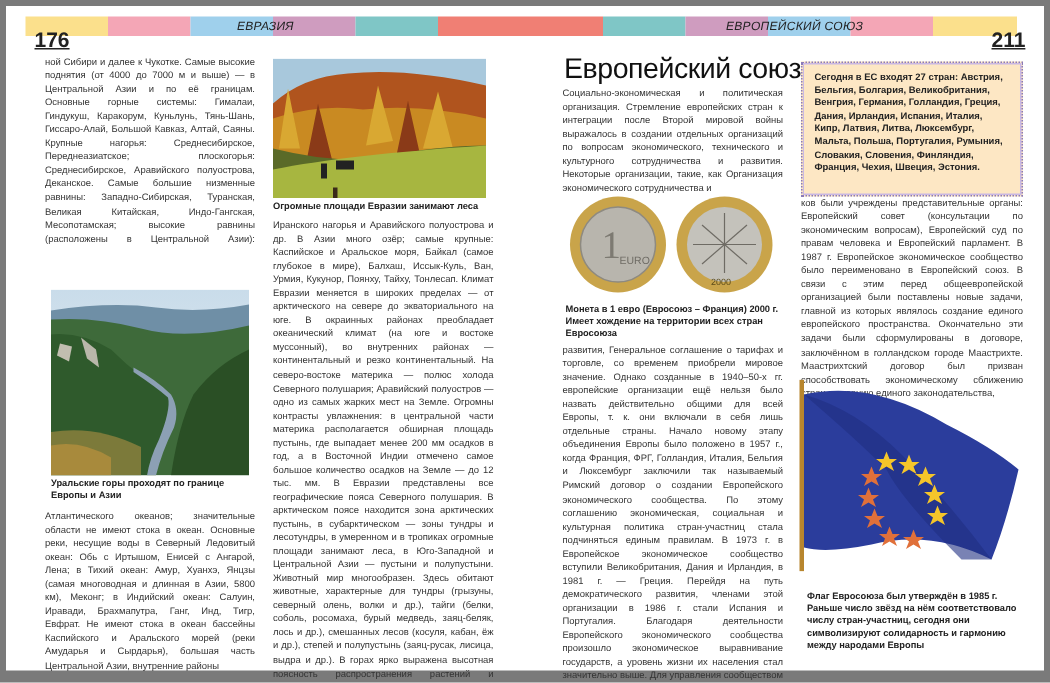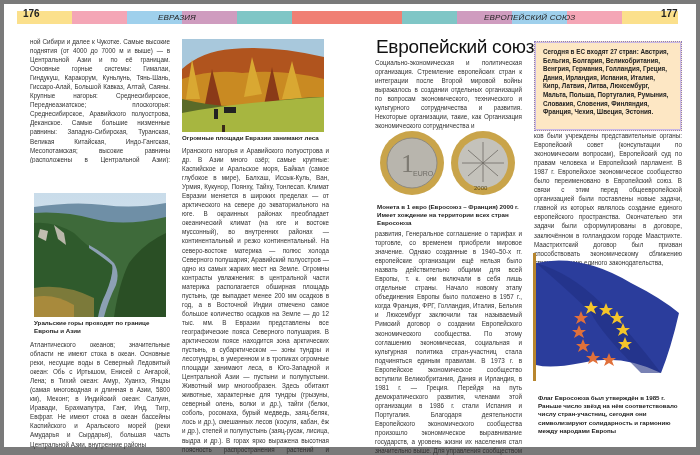--- a/index.html
+++ b/index.html
@@ -1,21 +1,21 @@
 <!DOCTYPE html>
 <html><head>
 <meta charset="utf-8">
 <style>
   html, body { margin:0; padding:0; }
   body { width:700px; height:455px; background:#7a7a7a; position:relative; overflow:hidden; font-family:"Liberation Sans", sans-serif; }
   .spread { position:absolute; left:4px; top:4px; width:692px; height:443px; background:#fff; }
   .hdr { position:absolute; top:11px; height:13px; display:flex; }
   .hdr div { height:13px; }
   .hdr-text { position:absolute; top:11px; height:13px; line-height:13px; font-size:8px; color:#222; letter-spacing:0.2px;font-style:italic; }
-  .pnum { position:absolute; top:7px; height:13px; line-height:13px; font-size:10px; font-weight:bold; color:#222; }
+  .pnum { position:absolute; top:20px; height:13px; line-height:13px; font-size:14px; font-weight:bold; color:#222;text-decoration:underline; }
   .col { position:absolute; font-size:6.3px; line-height:9.05px; color:#333; text-align:justify; }
   .cap { position:absolute; font-size:6.2px; line-height:8.2px; font-weight:bold; color:#222; }
   .title { position:absolute; left:376px; top:36px; font-size:19px; font-weight:normal; color:#111; letter-spacing:-0.3px; font-family:"Liberation Sans Narrow","Liberation Sans", sans-serif; }
   .infobox { position:absolute; left:534px; top:41px; width:148px; height:90px; background:#fde7c4; border:1px dotted #8a7ab8; box-shadow:inset 0 0 0 1px #c9b8e4; padding:6px 8px; box-sizing:border-box; font-size:6.3px; line-height:8.6px; font-weight:bold; color:#222; }
   .photo { position:absolute; overflow:hidden; }
 </style>
 </head>
 <body>
 
 <div class="spread"></div>
@@ -29,21 +29,21 @@
   <div style="width:110px;background:#f07f74"></div>
   <div style="width:55px;background:#7fc6c6"></div>
   <div style="width:55px;background:#cf9cbf"></div>
   <div style="width:55px;background:#9fd0ec"></div>
   <div style="width:55px;background:#f4a6b6"></div>
   <div style="width:56px;background:#fbe08c"></div>
 </div>
 <span class="pnum" style="left:23px;">176</span>
 <span class="hdr-text" style="left:158px;">ЕВРАЗИЯ</span>
 <span class="hdr-text" style="left:484px;">ЕВРОПЕЙСКИЙ СОЮЗ</span>
-<span class="pnum" style="left:661px;">177</span>
+<span class="pnum" style="left:661px;">211</span>
 
 <div class="col" style="left:30px;top:37px;width:140px;height:126px;overflow:hidden;">ной Сибири и далее к Чукотке. Самые высокие поднятия (от 4000 до 7000 м и выше) — в Центральной Азии и по её границам. Основные горные системы: Гималаи, Гиндукуш, Каракорум, Куньлунь, Тянь-Шань, Гиссаро-Алай, Большой Кавказ, Алтай, Саяны. Крупные нагорья: Среднесибирское, Переднеазиатское; плоскогорья: Среднесибирское, Аравийского полуострова, Деканское. Самые большие низменные равнины: Западно-Сибирская, Туранская, Великая Китайская, Индо-Гангская, Месопотамская; высокие равнины (расположены в Центральной Азии): Кашгарская, Джунгарская, Гобийская. На Камчатке, островах Восточной Азии и Малайского архипелага много действующих вулканов. Здесь часты землетрясения и случаются цунами. Реки принадлежат бассейну Северного Ледовитого, Тихого и</div>
 
 <div class="photo" style="left:34px;top:193px;width:132px;height:124px;">
   <svg width="132" height="124" viewBox="0 0 132 124">
     <defs>
       <linearGradient id="sky1" x1="0" y1="0" x2="0" y2="1">
           <stop offset="0" stop-color="#c9dcea"></stop>
           <stop offset="1" stop-color="#e8eef2"></stop>
         </linearGradient>

